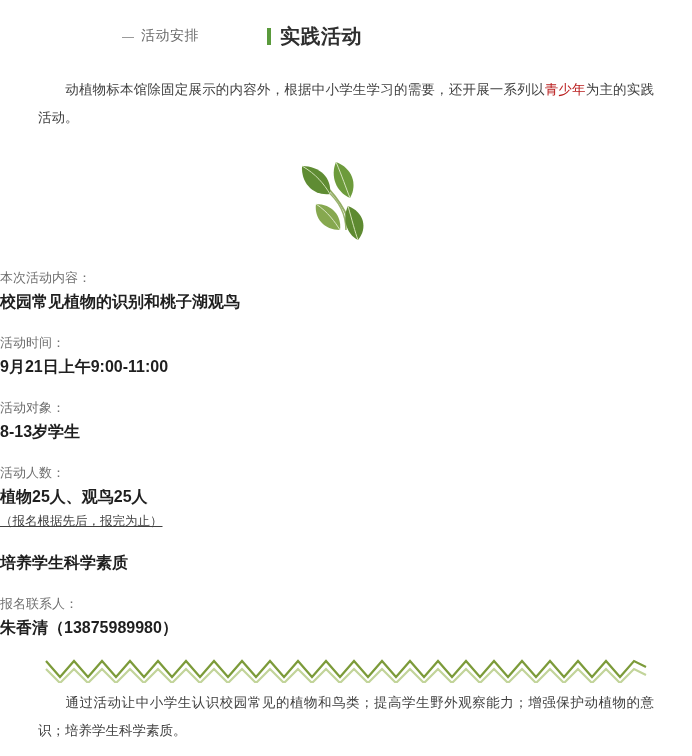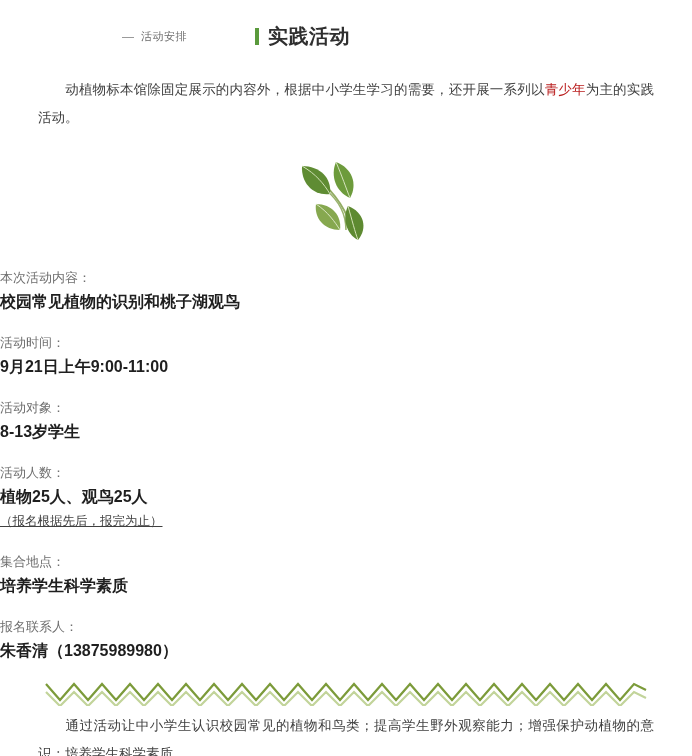--- a/index.html
+++ b/index.html
@@ -25,21 +25,21 @@
     height: 54px;
   }
   .header-dash {
     width: 12px;
     height: 1px;
     background: #9a9a9a;
     margin-right: 7px;
     margin-top: 2px;
   }
   .header-label {
-    font-size: 11px;
+    font-size: 14px;
     color: #6b6b6b;
     letter-spacing: 0.5px;
     white-space: nowrap;
   }
   .header-bar {
     width: 4px;
     height: 17px;
     background: #5a9a3c;
     margin-left: 68px;
     margin-right: 9px;
@@ -163,21 +163,20 @@
     <div class="info-value">8-13岁学生</div>
   </div>
 
   <div class="info-block">
     <div class="info-label">活动人数：</div>
     <div class="info-value">植物25人、观鸟25人</div>
     <div class="info-note">（报名根据先后，报完为止）</div>
   </div>
 
   <div class="info-block">
-    <div class="info-label">集合地点：</div>
     <div class="info-value">培养学生科学素质</div>
   </div>
 
   <div class="info-block">
     <div class="info-label">报名联系人：</div>
     <div class="info-value">朱香清（13875989980）</div>
   </div>
 
 </div>
 

